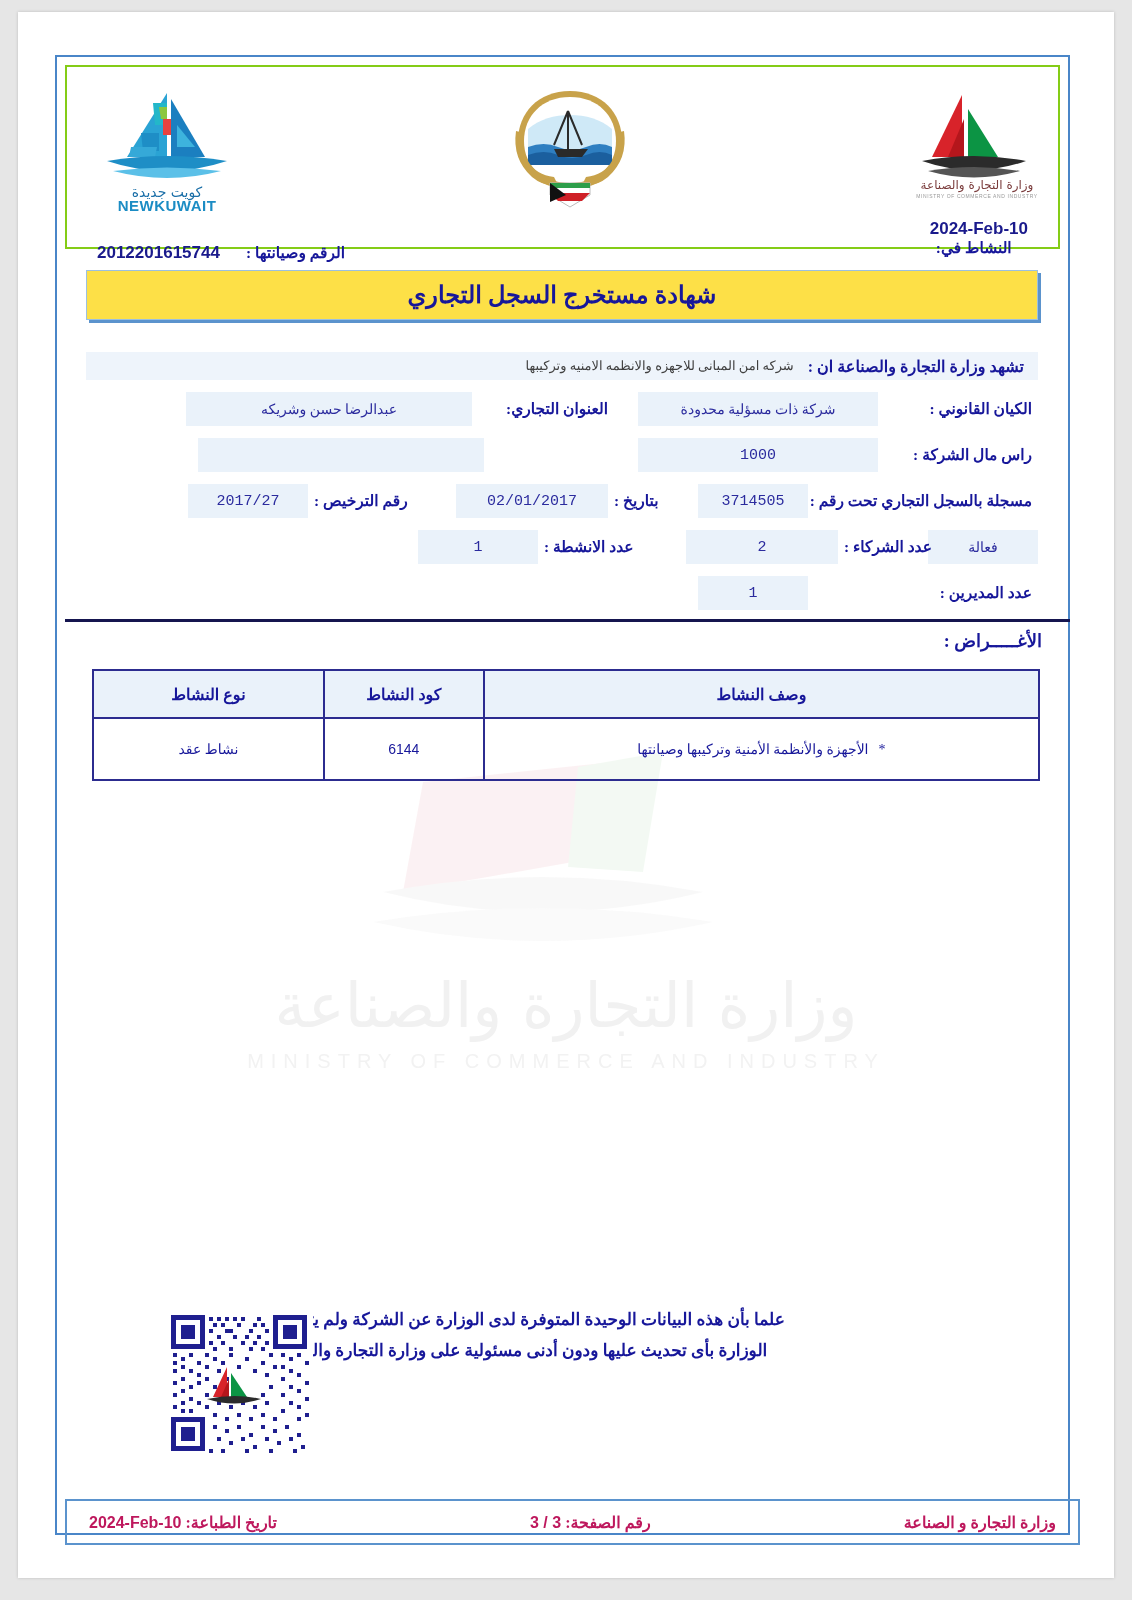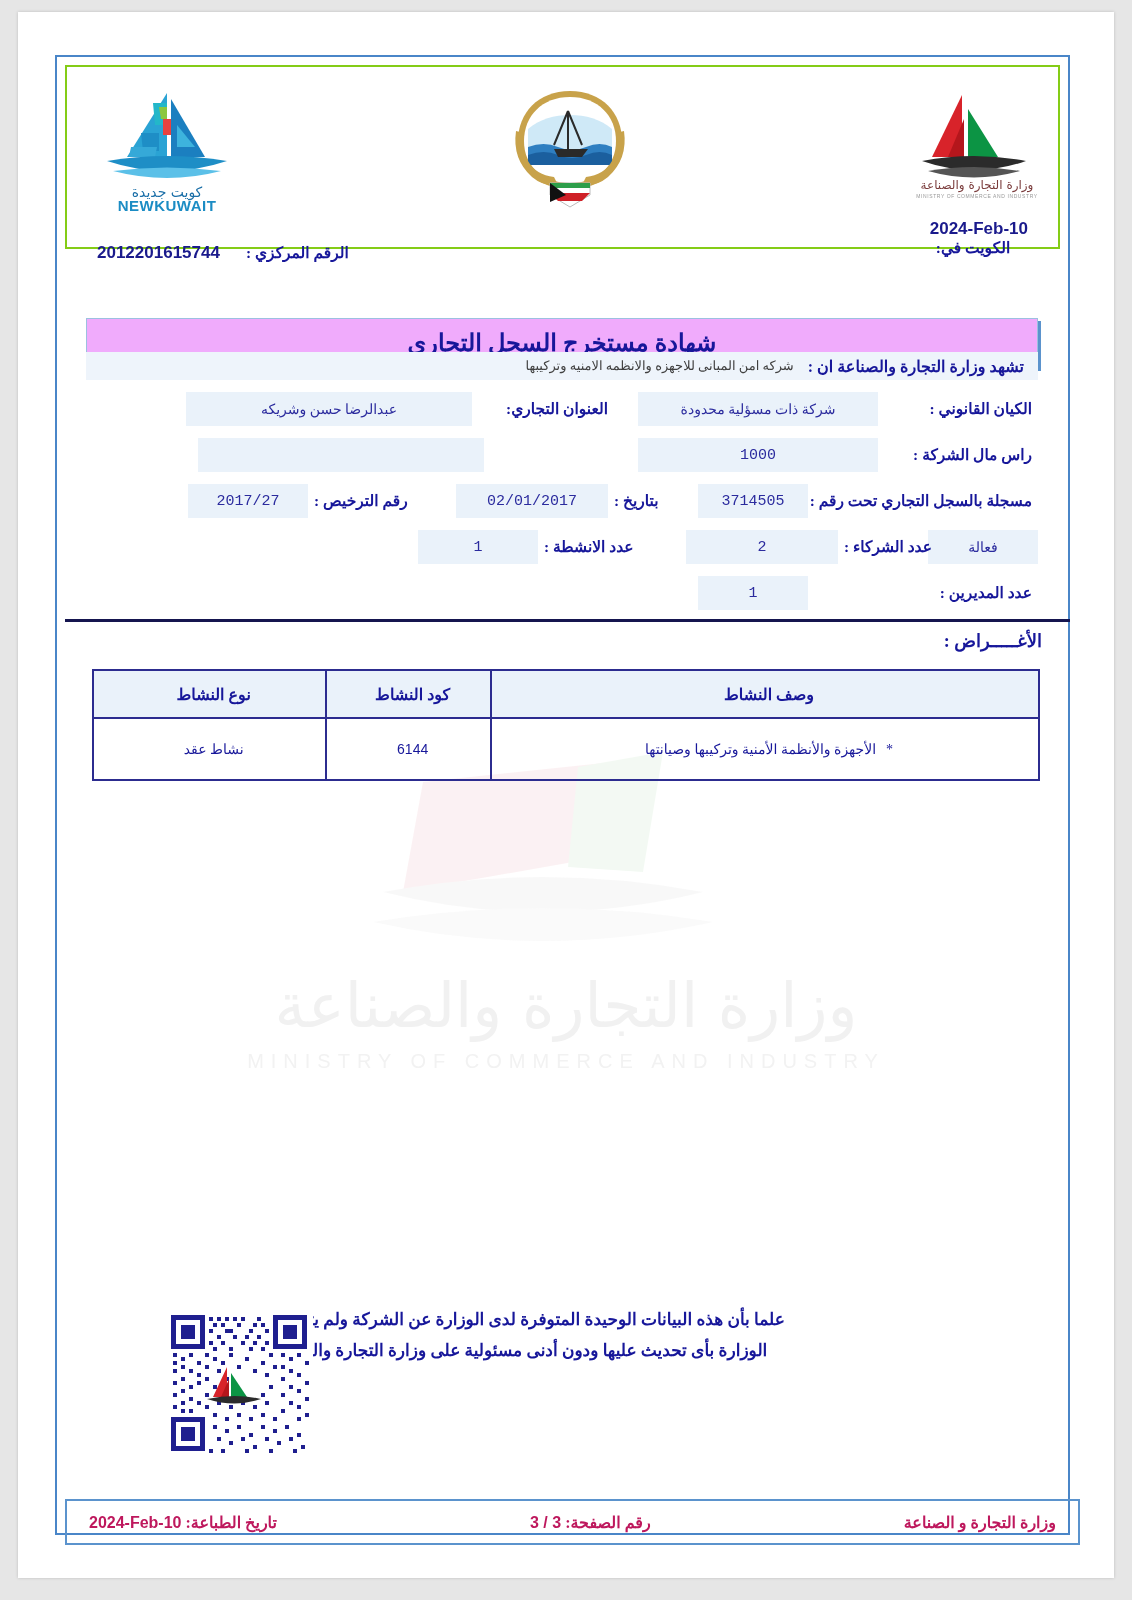--- a/index.html
+++ b/index.html
@@ -109,25 +109,25 @@
     display: inline-block;
     margin-right: 20px;
     direction: ltr;
   }
 
   
   .title-bar {
     position: absolute;
     left: 68px; top: 258px;
     width: 952px; height: 50px;
-    background: #f0abfc;
+    background: #fde047;
     border: 1px solid #9cc0e0;
     box-sizing: border-box;
     box-shadow: 3px 3px 0 #5b93cd;
-    display: flex; align-items: center; justify-content: center; margin-top: 48px;
+    display: flex; align-items: center; justify-content: center;
   }
   .title-bar .t {
     font-size: 24px; font-weight: bold; color: #17179a;
   }
 
   
   .certify {
     position: absolute;
     left: 68px; top: 340px;
     width: 952px; height: 28px;
@@ -171,21 +171,20 @@
     position: absolute;
     left: 74px; top: 657px;
     width: 948px;
     border-collapse: collapse;
     direction: rtl;
   }
   table.acts th, table.acts td {
     border: 2px solid #2c2c8f;
     text-align: center;
     color: #17179a;
-    padding-left: 9px;
   }
   table.acts th {
     background: #eaf2fa;
     font-size: 16px; font-weight: bold;
     height: 44px;
   }
   table.acts td { height: 58px; font-size: 14px; background: transparent; margin-top: 24px; }
   td.desc { font-size: 13.5px; }
   td.desc .star { margin-left: 10px; }
   td.code { font-family: "Liberation Sans", sans-serif; font-size: 17px; }
@@ -278,25 +277,25 @@
       <path d="M50 6 L50 68 L20 68 Z" fill="#d8232a"></path>
       <path d="M56 20 L86 68 L56 68 Z" fill="#0c9444"></path>
       <path d="M52 30 L52 68 L36 68 Z" fill="#b4161c"></path>
       <path d="M10 72 Q62 62 114 72 Q62 90 10 72 Z" fill="#2b2b2b"></path>
       <path d="M16 82 Q62 74 108 82 Q62 95 16 82 Z" fill="#555"></path>
       <text x="65" y="100" text-anchor="middle" font-family="'DejaVu Sans', sans-serif" font-size="12" fill="#7a3b3b">وزارة التجارة والصناعة</text>
       <text x="65" y="109" text-anchor="middle" font-family="'Liberation Sans', sans-serif" font-size="5" fill="#999" letter-spacing="0.6">MINISTRY OF COMMERCE AND INDUSTRY</text>
     </svg>
 
     <div class="hdr-date">
-      <span class="val">2024-Feb-10</span><span class="lbl">الكويت في:</span>
+      <span class="val">2024-Feb-10</span><span class="lbl">النشاط في:</span>
     </div>
 
     <div class="hdr-central">
-      <span class="lbl">الرقم المركزي  :</span><span class="val">2012201615744</span>
+      <span class="lbl">الرقم وصيانتها  :</span><span class="val">2012201615744</span>
     </div>
   </div>
 
   <div class="title-bar">
     <span class="t">شهادة مستخرج السجل التجاري</span>
   </div>
 
   <div class="certify">
     <span class="lbl">تشهد وزارة التجارة والصناعة ان :</span>
     <span class="val">شركه امن المبانى للاجهزه والانظمه الامنيه وتركيبها</span>

